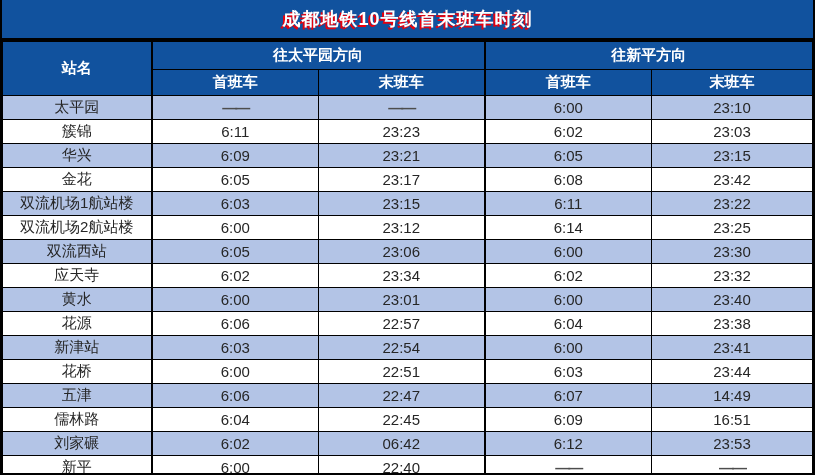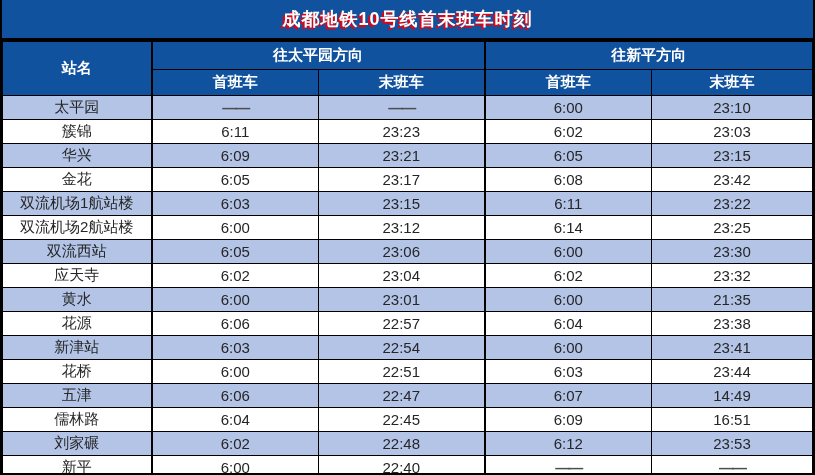--- a/index.html
+++ b/index.html
@@ -148,30 +148,30 @@
         <tr class="alt">
           <td class="station">双流西站</td>
           <td class="col-1">6:05</td>
           <td class="col-2">23:06</td>
           <td class="col-3">6:00</td>
           <td class="col-4">23:30</td>
         </tr>
         <tr>
           <td class="station">应天寺</td>
           <td class="col-1">6:02</td>
-          <td class="col-2">23:04</td>
+          <td class="col-2">23:34</td>
           <td class="col-3">6:02</td>
           <td class="col-4">23:32</td>
         </tr>
         <tr class="alt">
           <td class="station">黄水</td>
           <td class="col-1">6:00</td>
           <td class="col-2">23:01</td>
           <td class="col-3">6:00</td>
-          <td class="col-4">21:35</td>
+          <td class="col-4">23:40</td>
         </tr>
         <tr>
           <td class="station">花源</td>
           <td class="col-1">6:06</td>
           <td class="col-2">22:57</td>
           <td class="col-3">6:04</td>
           <td class="col-4">23:38</td>
         </tr>
         <tr class="alt">
           <td class="station">新津站</td>
@@ -197,21 +197,21 @@
         <tr>
           <td class="station">儒林路</td>
           <td class="col-1">6:04</td>
           <td class="col-2">22:45</td>
           <td class="col-3">6:09</td>
           <td class="col-4">16:51</td>
         </tr>
         <tr class="alt">
           <td class="station">刘家碾</td>
           <td class="col-1">6:02</td>
-          <td class="col-2">22:48</td>
+          <td class="col-2">06:42</td>
           <td class="col-3">6:12</td>
           <td class="col-4">23:53</td>
         </tr>
         <tr>
           <td class="station">新平</td>
           <td class="col-1">6:00</td>
           <td class="col-2">22:40</td>
           <td class="col-3 dash">——</td>
           <td class="col-4 dash">——</td>
         </tr>

